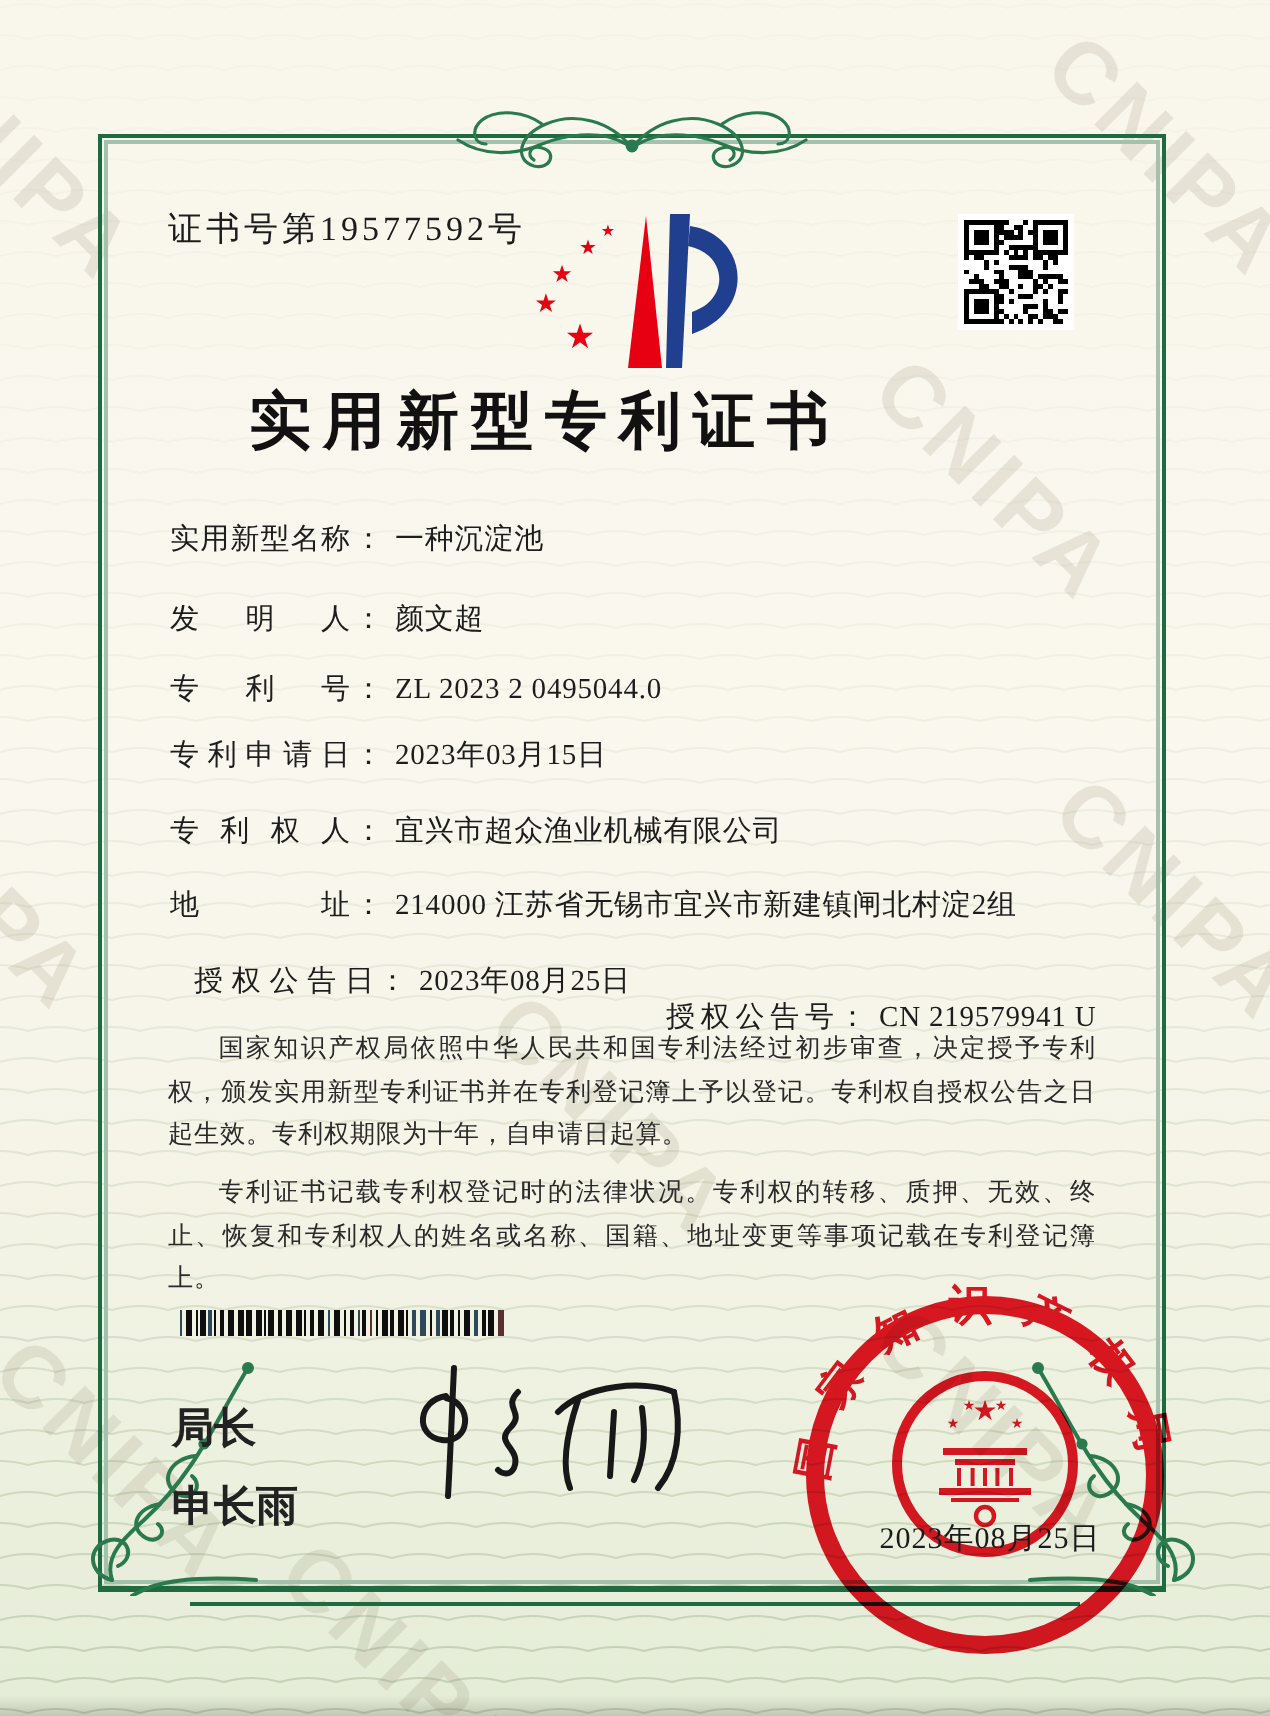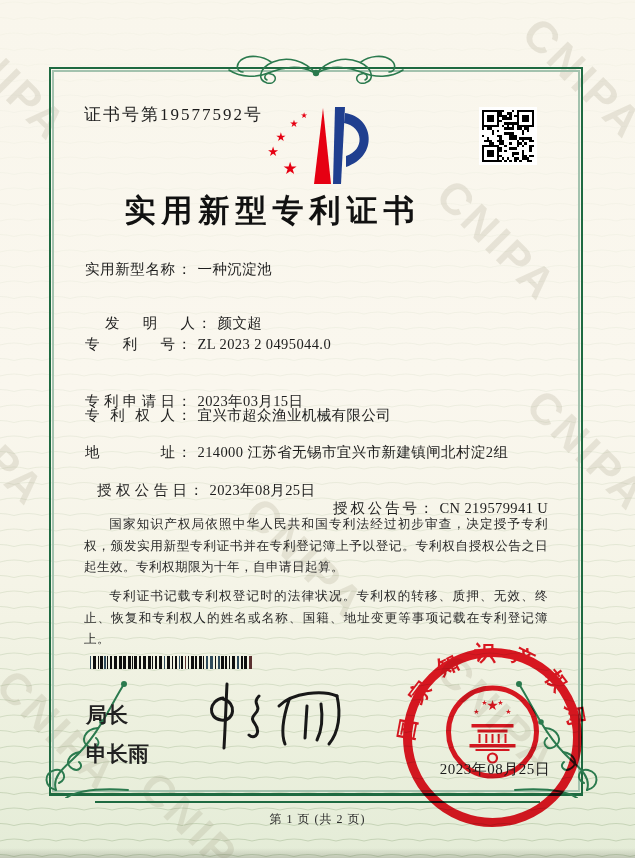--- a/index.html
+++ b/index.html
@@ -397,27 +397,27 @@
         <rect x="19" y="20" width="1" height="1" fill="#000"></rect>
       </svg>
   </div>
 
   <h1 class="title">实用新型专利证书</h1>
 
   <div class="fields">
     <div class="frow" style="top:8px;">
       <span class="flabel">实用新型名称</span><span class="fcolon">：</span><span class="fvalue">一种沉淀池</span>
     </div>
-    <div class="frow" style="top:62px;margin-left:20px;">
+    <div class="frow" style="top:48px;">
       <span class="flabel">发明人</span><span class="fcolon">：</span><span class="fvalue">颜文超</span>
     </div>
     <div class="frow" style="top:83px;">
       <span class="flabel">专利号</span><span class="fcolon">：</span><span class="fvalue">ZL 2023 2 0495044.0</span>
     </div>
-    <div class="frow" style="top:116px;margin-top:24px;">
+    <div class="frow" style="top:116px;">
       <span class="flabel">专利申请日</span><span class="fcolon">：</span><span class="fvalue">2023年03月15日</span>
     </div>
     <div class="frow" style="top:154px;">
       <span class="flabel">专利权人</span><span class="fcolon">：</span><span class="fvalue">宜兴市超众渔业机械有限公司</span>
     </div>
     <div class="frow" style="top:191px;">
       <span class="flabel">地址</span><span class="fcolon">：</span><span class="fvalue">214000 江苏省无锡市宜兴市新建镇闸北村淀2组</span>
     </div>
     <div class="frow" style="top:229px;width:470px;margin-left:12px;">
       <span class="flabel">授权公告日</span><span class="fcolon">：</span><span class="fvalue">2023年08月25日</span>
@@ -522,21 +522,20 @@
       <rect x="-1" y="2" width="2" height="9"></rect>
       <rect x="5.2" y="2" width="2" height="9"></rect>
       <rect x="12" y="2" width="2" height="9"></rect>
       <rect x="-23" y="12" width="46" height="3.5"></rect>
       <rect x="-17" y="17" width="34" height="2"></rect>
       <circle cx="0" cy="26" r="4.5" fill="none" stroke="#e30613" stroke-width="2.2"></circle>
     </g>
   </svg>
   <div class="seal-date">2023年08月25日</div>
 
-  <div class="footer">第 1 页 (共 2 页)</div>
 
 <div class="watermark" style="left: -28px; top: 10px;">CNIPA</div>
     <div class="watermark" style="left: 548px; top: 8px;">CNIPA</div>
     <div class="watermark" style="left: 462px; top: 170px;">CNIPA</div>
     <div class="watermark" style="left: -50px; top: 375px;">CNIPA</div>
     <div class="watermark" style="left: 270px; top: 488px;">CNIPA</div>
     <div class="watermark" style="left: 552px; top: 380px;">CNIPA</div>
     <div class="watermark" style="left: 22px; top: 660px;">CNIPA</div>
     <div class="watermark" style="left: 462px; top: 645px;">CNIPA</div>
     <div class="watermark" style="left: 165px; top: 762px;">CNIPA</div>

